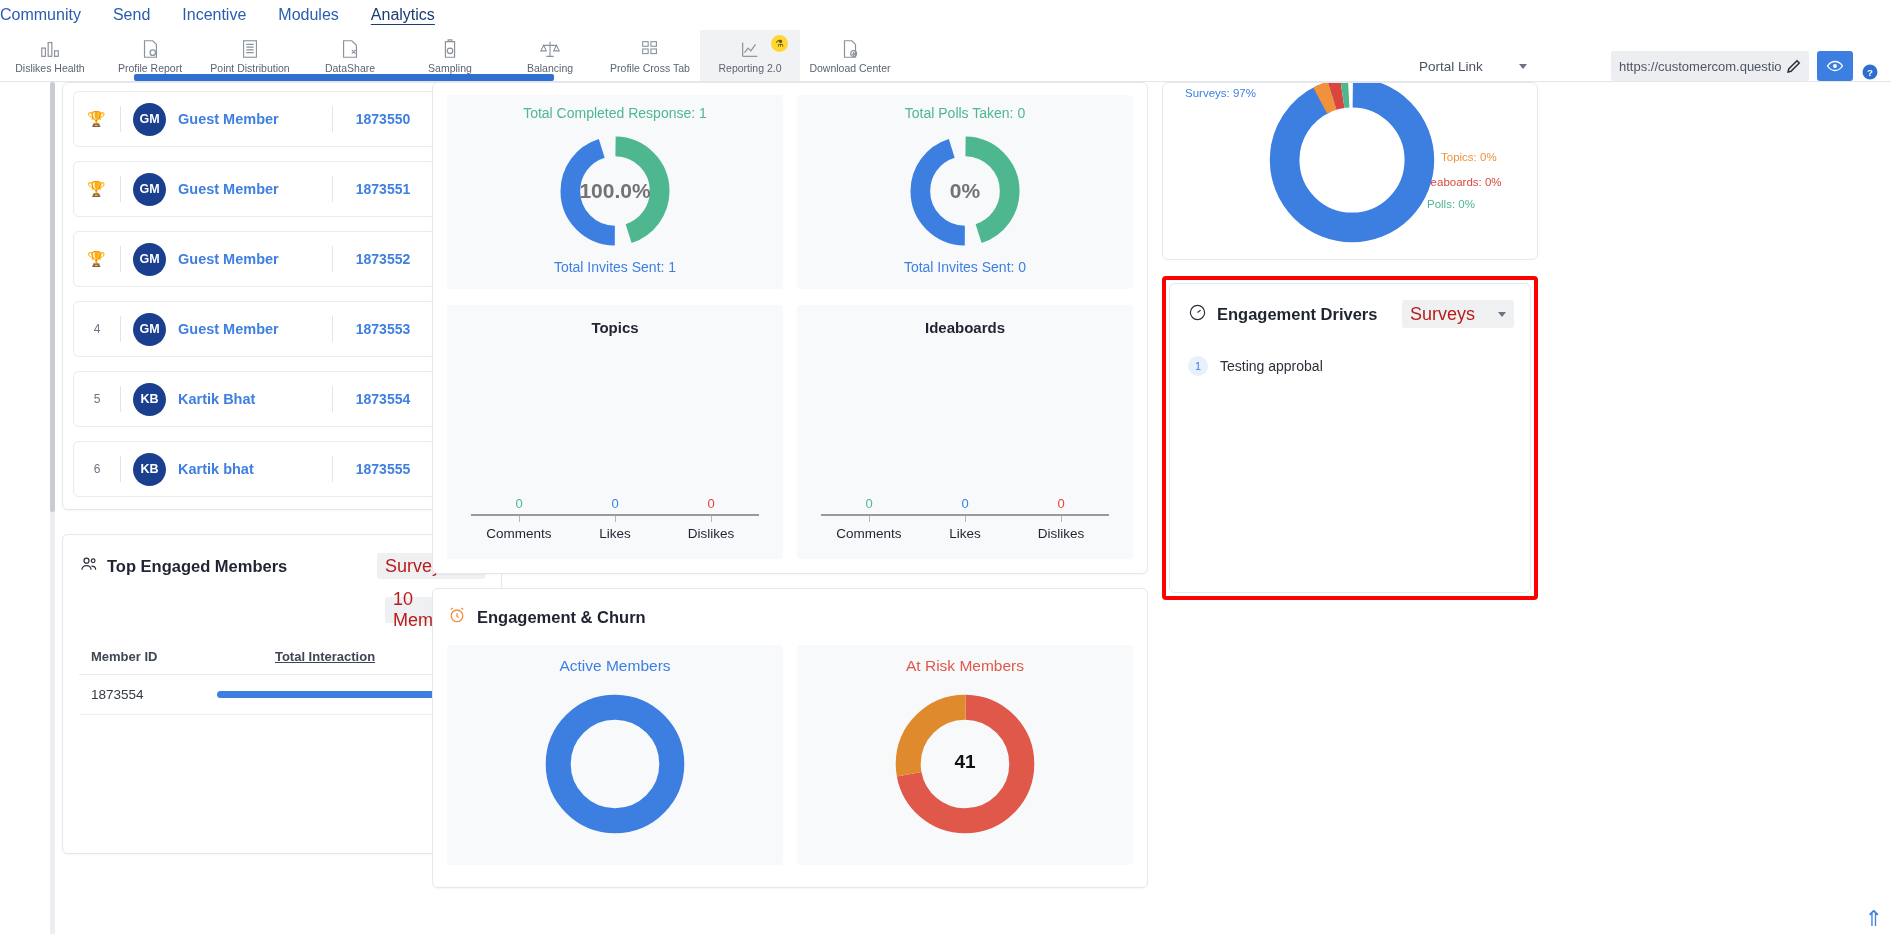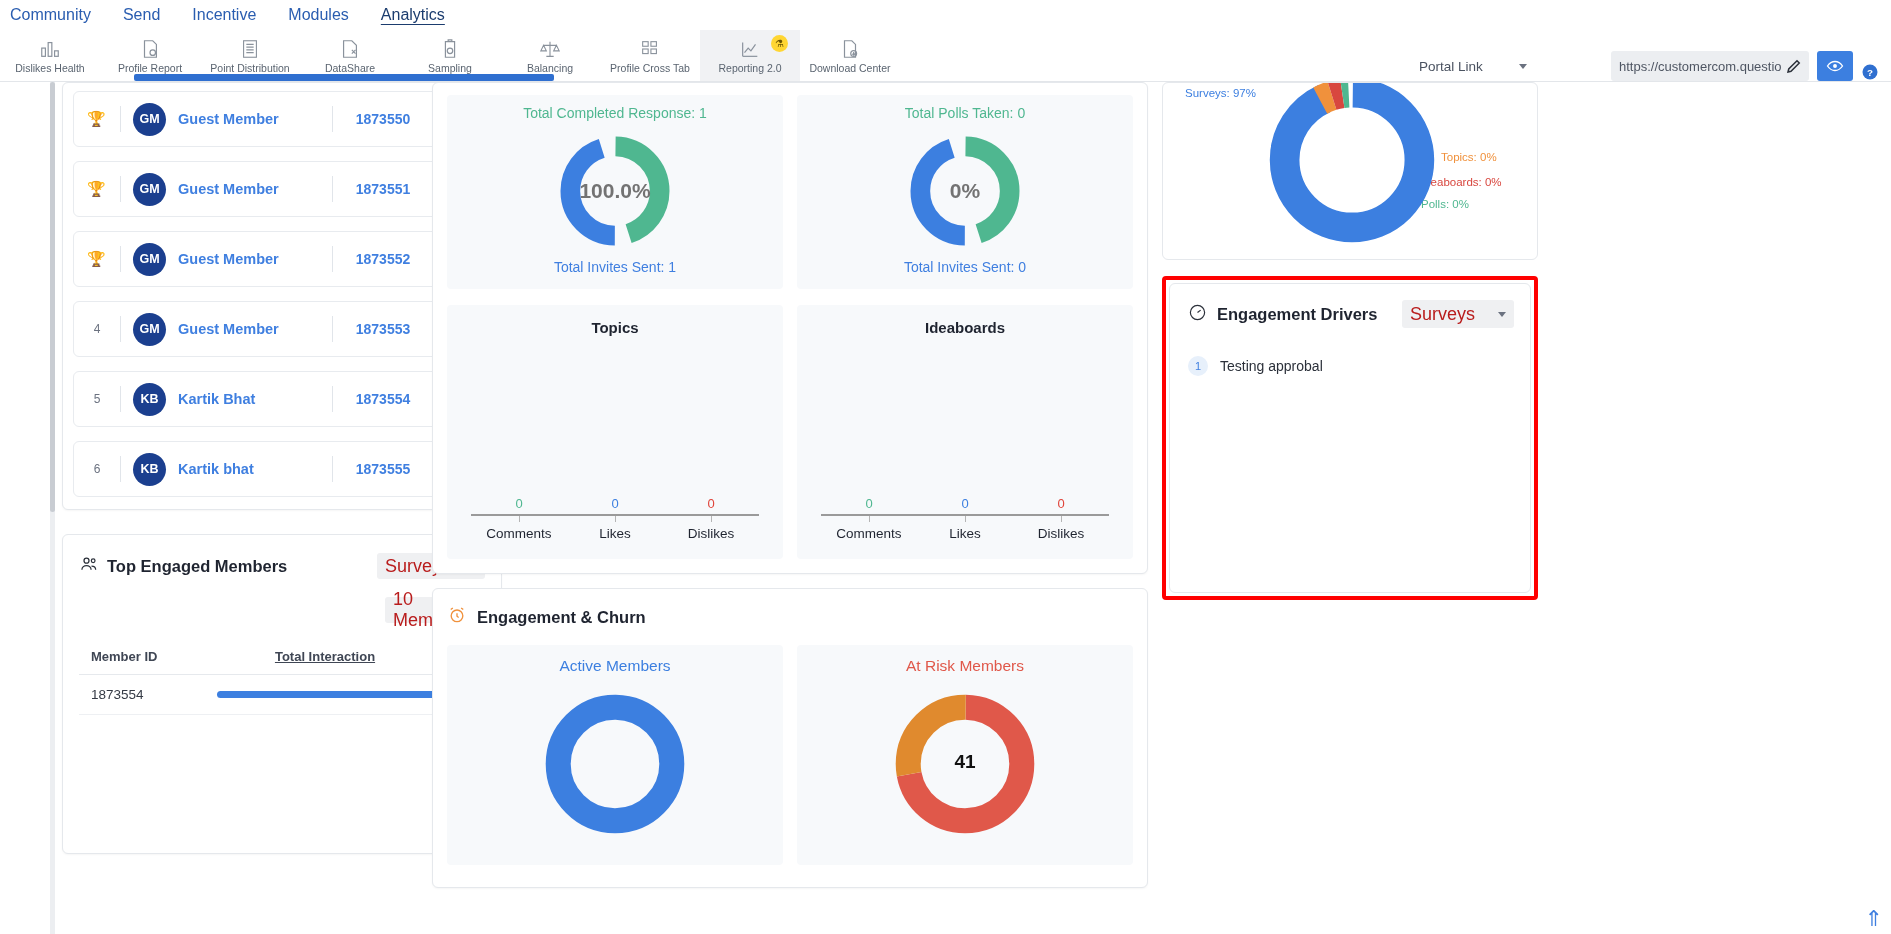--- a/index.html
+++ b/index.html
@@ -8,21 +8,20 @@
     font-family: "Liberation Sans", sans-serif;
     background: #ffffff;
     overflow: hidden;
   }
   body { position: relative; }
 
   
   .topnav {
     position: absolute; left: 0; top: 0; width: 1891px; height: 30px;
     background: #fff; display: flex; align-items: center; gap: 32px;
-    padding-left: 10px;
   }
   .topnav a {
     font-size: 16px; color: #2a5db0; text-decoration: none; white-space: nowrap;
   }
   .topnav a.active { color: #1b3c6e; text-decoration: underline; text-underline-offset: 4px; }
 
   
   .toolbar {
     position: absolute; left: 0; top: 30px; width: 1891px; height: 52px;
     background: #fff; border-bottom: 1px solid #e3e6ea;
@@ -565,21 +564,21 @@
       </div>
     </div>
   </div>
 
   <div class="right-col">
 
     <div class="r-card1">
       <span class="lg" style="left:22px; top:4px; color:#3c7fe0;">Surveys: 97%</span>
       <span class="lg" style="left:278px; top:68px; color:#f0913c;">Topics: 0%</span>
       <span class="lg" style="left:258px; top:93px; color:#d8473f;">Ideaboards: 0%</span>
-      <span class="lg" style="left:258px; top:115px; color:#4fb790;">Polls: 0%</span>
+      <span class="lg" style="left:264px; top:115px; color:#4fb790;">Polls: 0%</span>
 
       <svg width="178" height="178" viewBox="0 0 42 42" style="position:absolute; left:100px; top:-12px;">
         <circle cx="21" cy="21" r="15.9" fill="none" stroke="#3c7fe0" stroke-width="7" stroke-dasharray="93 7" stroke-dashoffset="25"></circle>
         <circle cx="21" cy="21" r="15.9" fill="none" stroke="#f0913c" stroke-width="7" stroke-dasharray="3 97" stroke-dashoffset="-67"></circle>
         <circle cx="21" cy="21" r="15.9" fill="none" stroke="#d8473f" stroke-width="7" stroke-dasharray="2.5 97.5" stroke-dashoffset="-70"></circle>
         <circle cx="21" cy="21" r="15.9" fill="none" stroke="#4fb790" stroke-width="7" stroke-dasharray="1.5 98.5" stroke-dashoffset="-72.5"></circle>
       </svg>
     </div>
 
     <div class="hilite">

